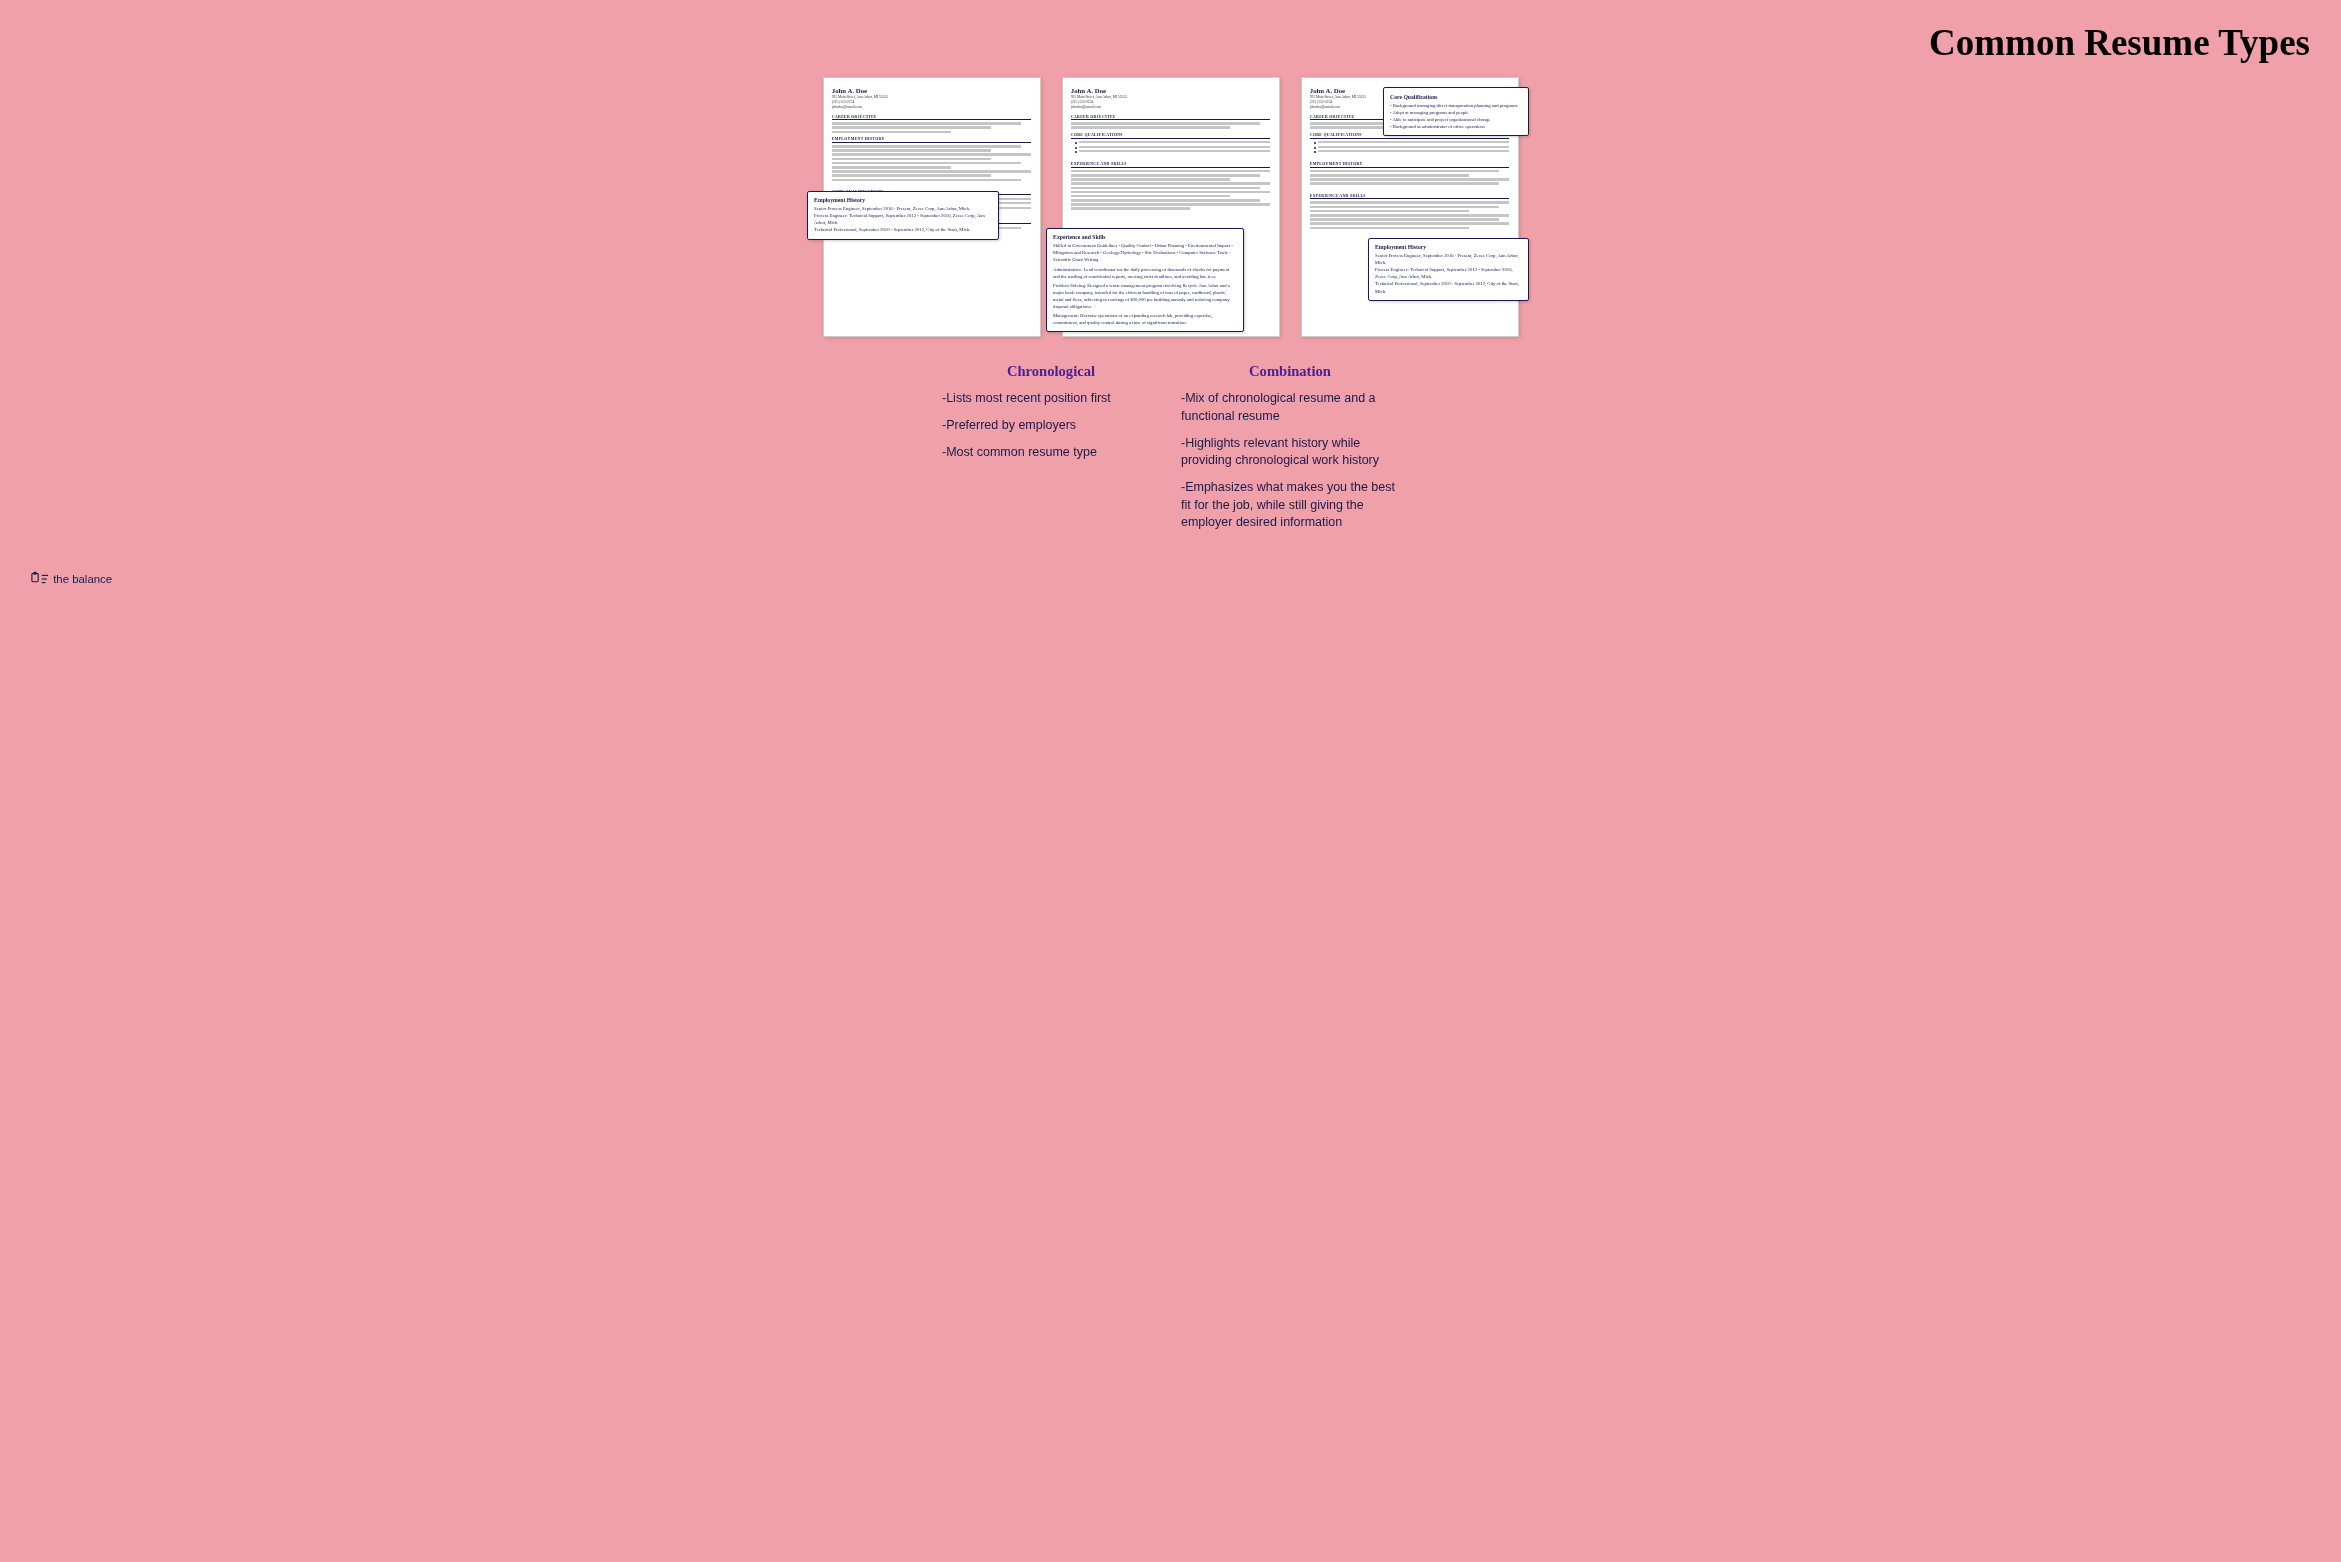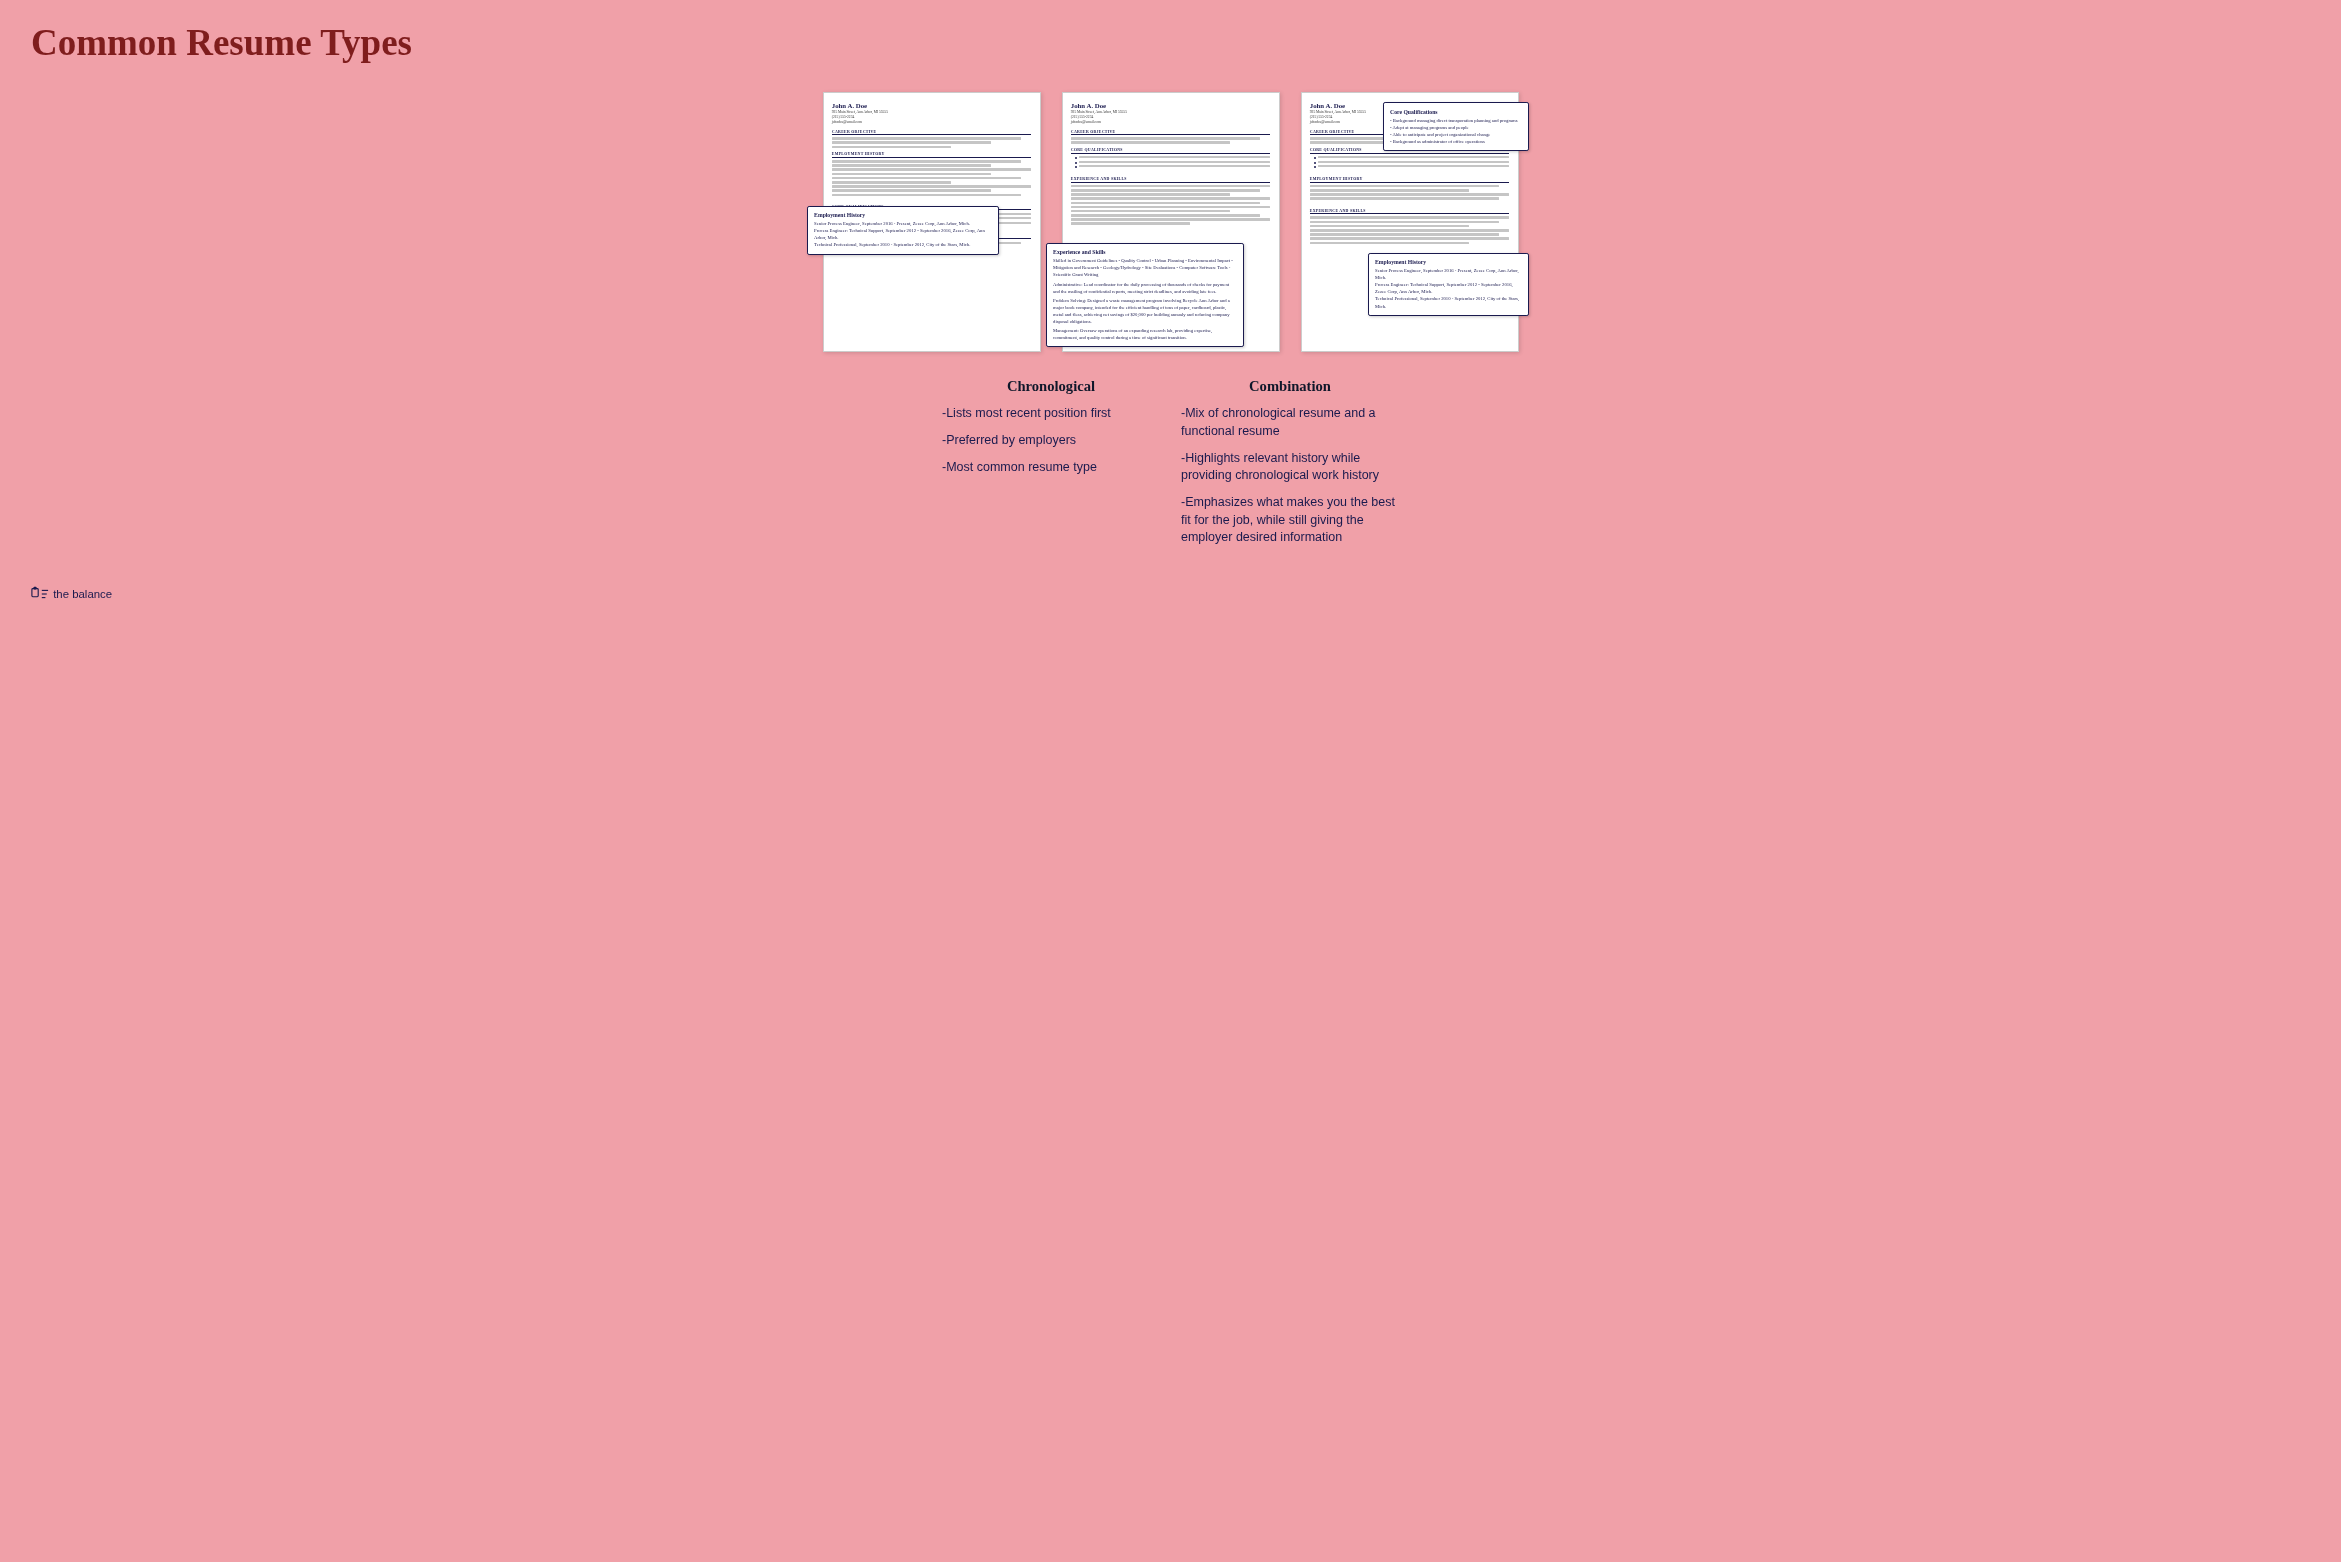--- a/index.html
+++ b/index.html
@@ -4,25 +4,25 @@
   <style>
     * { box-sizing: border-box; margin: 0; padding: 0; }
     body {
       background-color: #f0a0a8;
       font-family: Georgia, 'Times New Roman', serif;
       min-height: 100vh;
       padding: 21px 31px 31px 31px;
     }
 
     .page-title {
-      text-align: left;
-      color: #7f1d1d;
+      text-align: right;
+      color: #000000;
       font-size: 37px;
       font-weight: bold;
-      margin-bottom: 28px;
+      margin-bottom: 13px;
       font-family: Georgia, serif;
     }
 
     .resumes-row {
       display: flex;
       justify-content: center;
       gap: 21px;
       align-items: flex-start;
       margin-bottom: 26px;
     }
@@ -186,21 +186,21 @@
 
     .description-column {
       flex: 1;
       max-width: 218px;
       text-align: left;
     }
 
     .desc-title {
       font-size: 14.6px;
       font-weight: bold;
-      color: #0f172a;
+      color: #4c1d95;
       text-align: center;
       margin-bottom: 10.4px;
       font-family: Georgia, serif;
     }
 
     .desc-item {
       font-size: 12.5px;
       color: #1a1a4e;
       line-height: 1.4;
       margin-bottom: 9.4px;

